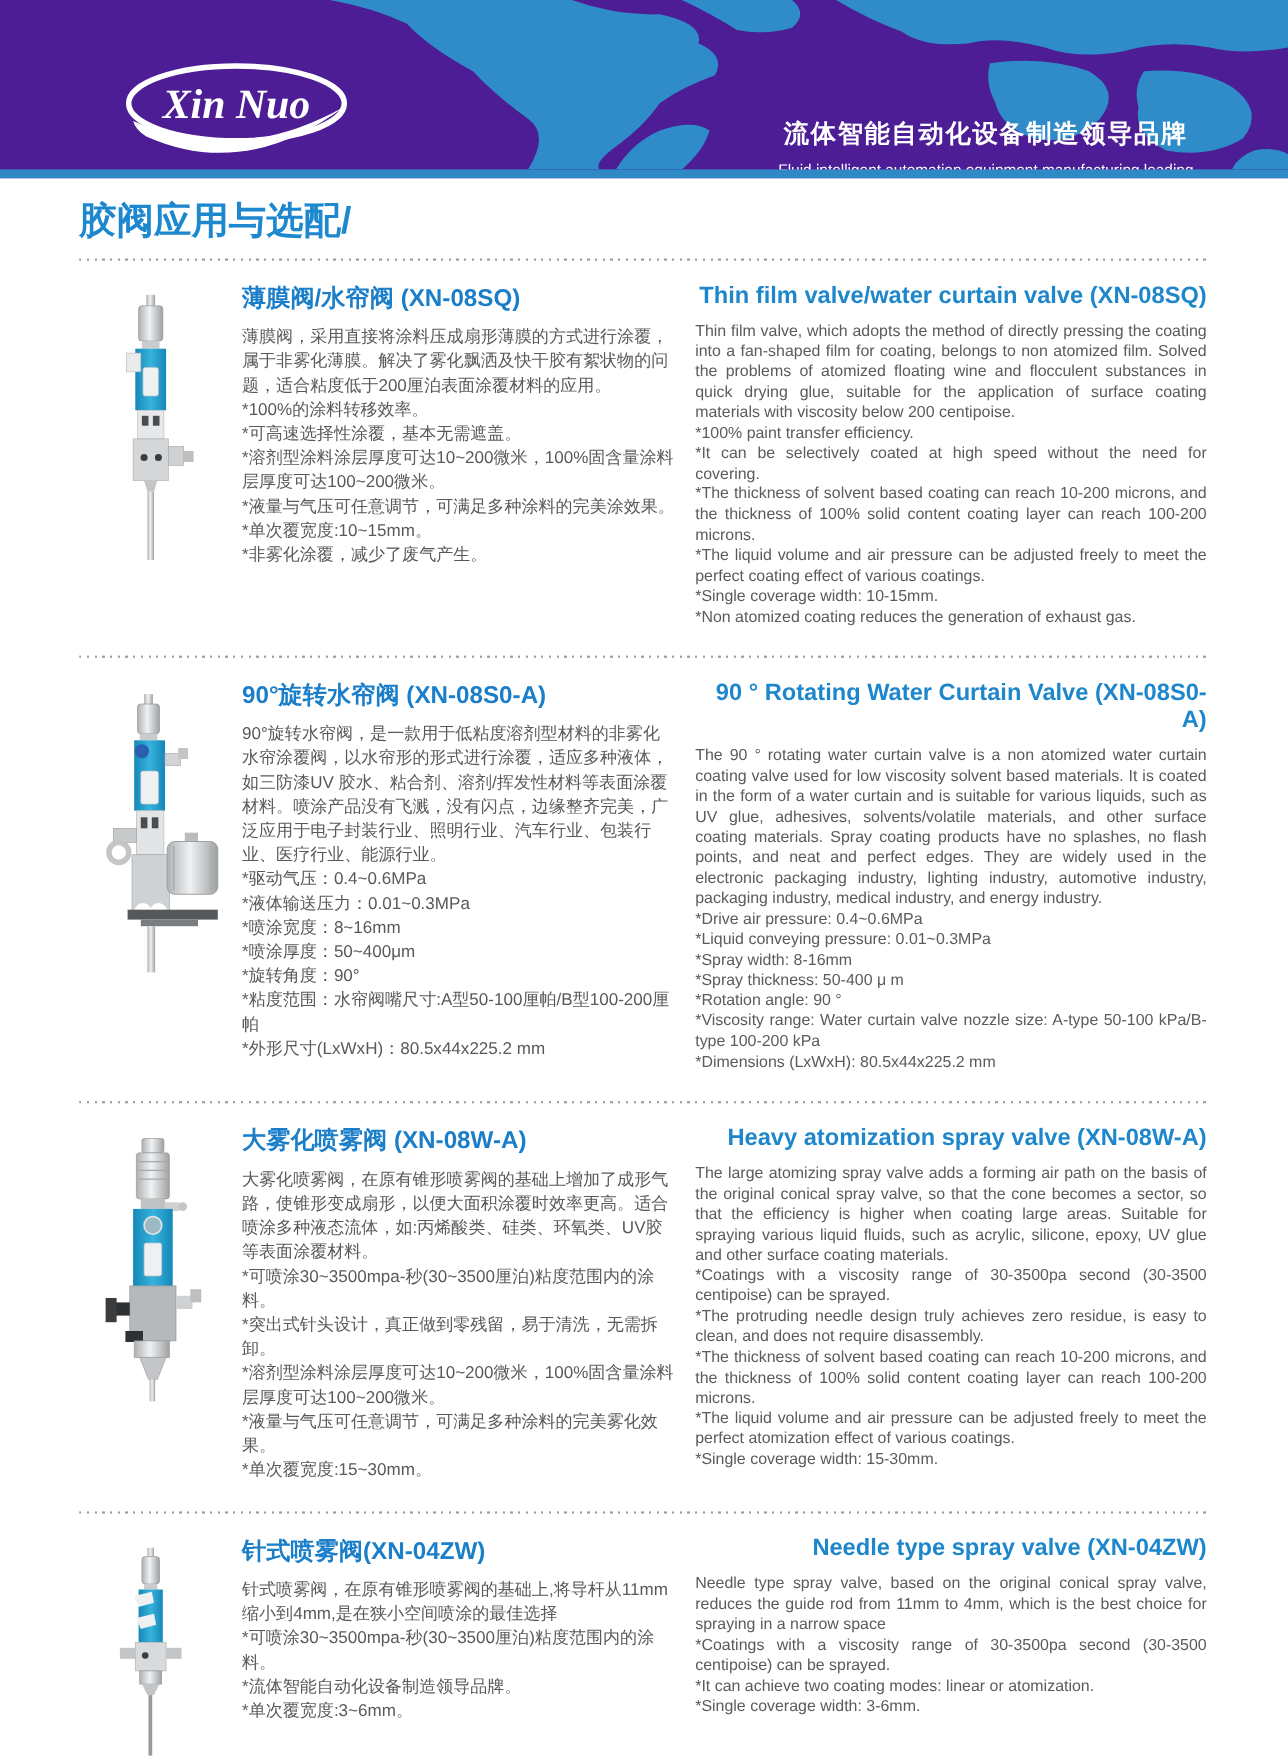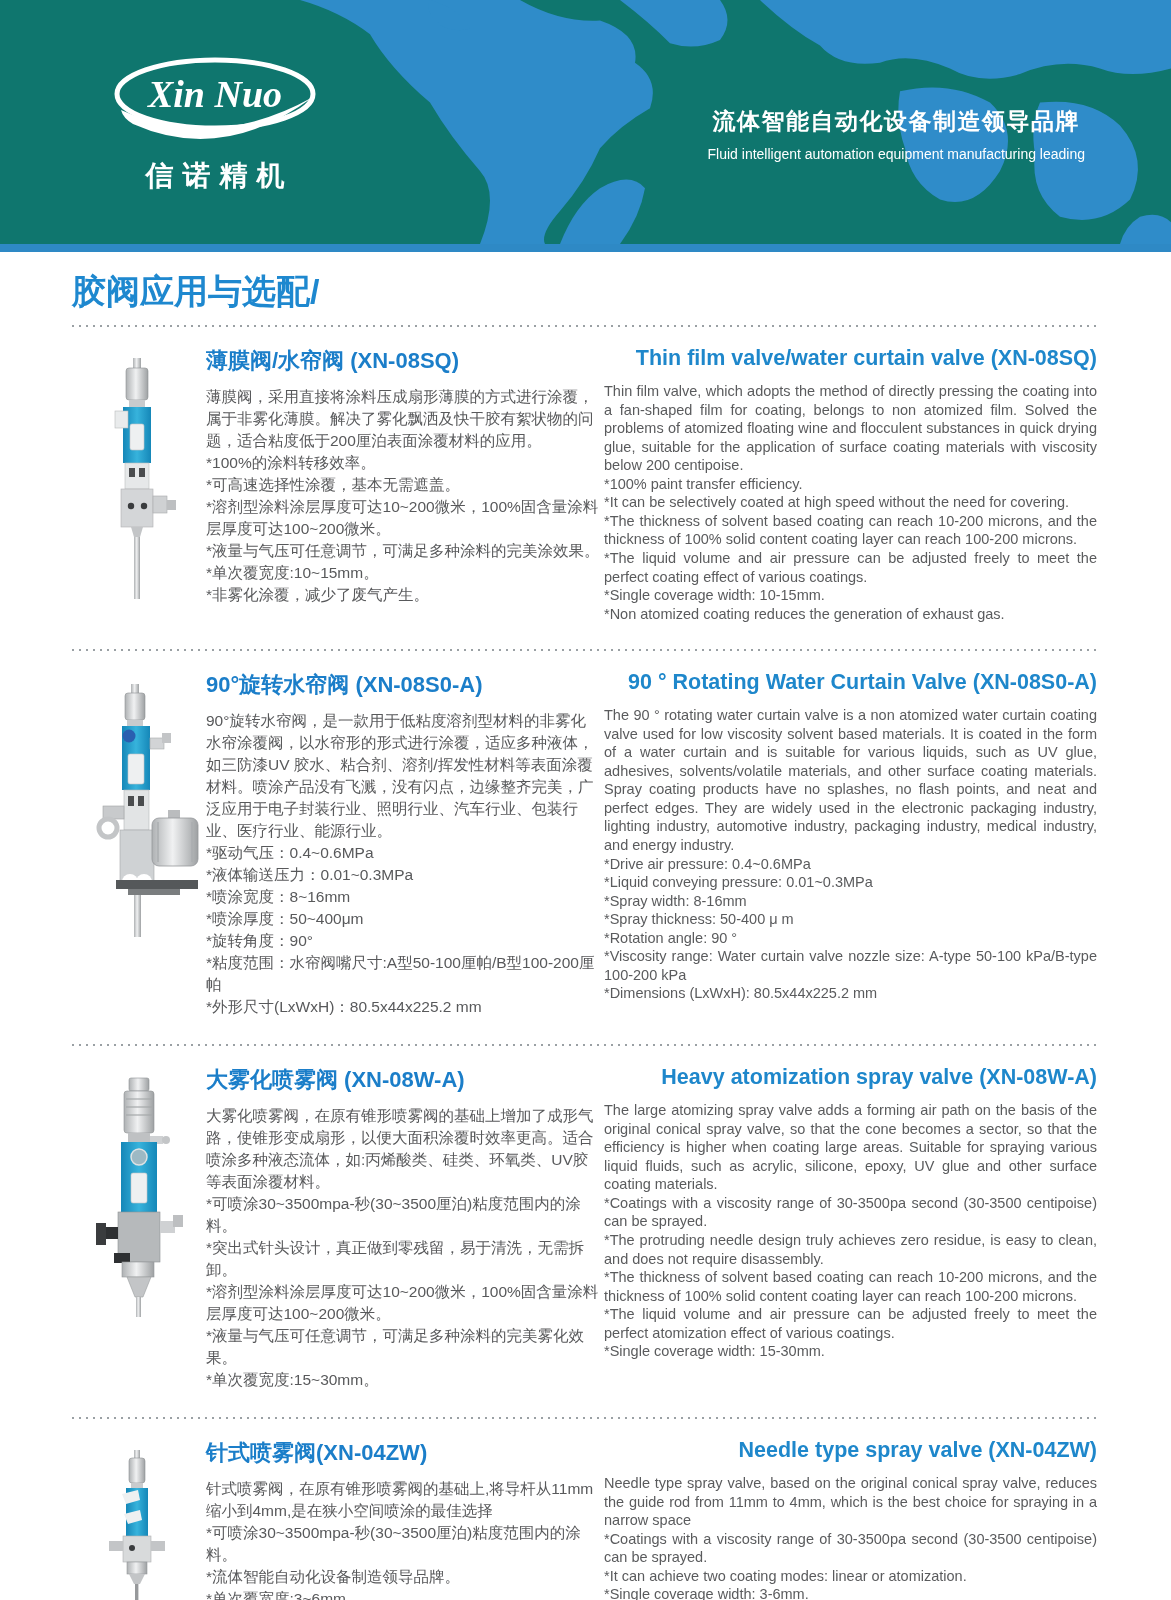--- a/index.html
+++ b/index.html
@@ -7,22 +7,22 @@
   html,body { margin:0; padding:0; }
   body {
     width:1171px; height:1600px; overflow:hidden;
     background:#ffffff; position:relative;
     font-family:"Liberation Sans", sans-serif;
     -webkit-font-smoothing:antialiased;
   }
 
   
   .header {
-    position:relative; height:252px;
-    background:#0f766e;
+    position:relative; height:162px;
+    background:#4c1d95;
     border-bottom:8px solid #2e89c5;
     overflow:hidden;
   }
   .header svg.map { position:absolute; inset:0; width:100%; height:100%; display:block; }
   .logo {
     position:absolute; left:100px; top:52px; width:230px;
     text-align:center; color:#fff; z-index:2;
   }
   .logo .badge-svg { display:block; margin:0 auto; }
   .logo-cn {
@@ -43,21 +43,21 @@
   .pt-zh { color:#1e88cf; font-size:34px; font-weight:bold; }
   .pt-en { color:#3c3c3e; font-size:28px; font-weight:bold; margin-left:3px; }
 
   .divider {
     height:2px; margin-top:14px;
     background-image:repeating-linear-gradient(to right,#9aa0a4 0 2px, transparent 2px 7px);
   }
 
   .product {
     display:grid; grid-template-columns:130px 394px 1fr;
-    column-gap:4px; padding:15px 0 12px 0;
+    column-gap:18px; padding:15px 0 12px 0;
   }
   .img-col { display:flex; justify-content:center; align-items:flex-start; padding-top:14px; }
 
   .zh-title { color:#1b7ec9; font-size:22px; font-weight:bold; margin:4px 0 10px 0; }
   .zh-col p { color:#58595b; font-size:15.5px; line-height:1.42; margin:0; }
 
   .en-title { color:#1e87cb; font-size:21.5px; font-weight:bold; margin:4px 0 11px 0;text-align:right; }
   .en-col p { color:#5a5b5d; font-size:14.5px; line-height:1.28; margin:0; text-align:justify; }
 </style>
 </head>

